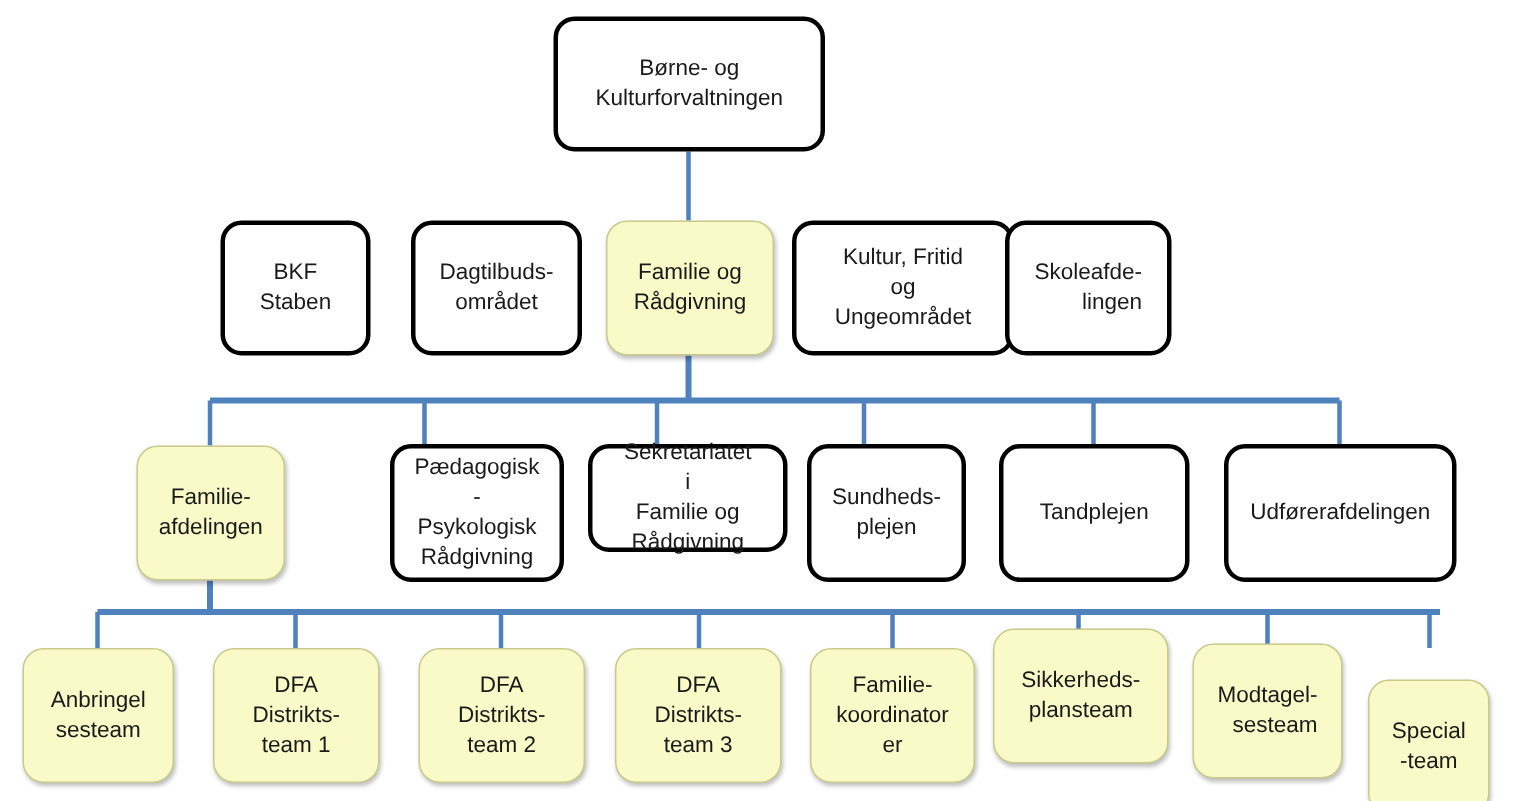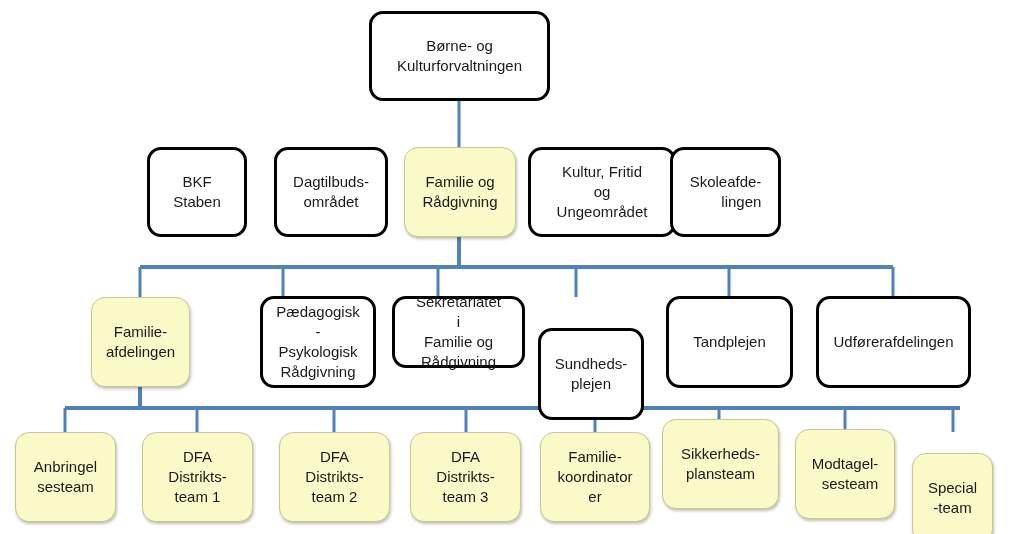--- a/index.html
+++ b/index.html
@@ -54,21 +54,21 @@
 lingen</div>
 
 <div class="node yellow" style="left:91px;top:297px;width:99px;height:90px;">Familie-
 afdelingen</div>
 <div class="node white" style="left:225px;top:296px;width:116px;height:92px;margin-left:35px;">Pædagogisk
 -Psykologisk
 Rådgivning</div>
 <div class="node white" style="left:392px;top:296px;width:133px;height:72px;">Sekretariatet i
 Familie og
 Rådgivning</div>
-<div class="node white" style="left:538px;top:296px;width:106px;height:92px;margin-top:32px;">Sundheds-
+<div class="node white" style="left:538px;top:296px;width:106px;height:92px;">Sundheds-
 plejen</div>
 <div class="node white" style="left:666px;top:296px;width:127px;height:92px;">Tandplejen</div>
 <div class="node white" style="left:816px;top:296px;width:155px;height:92px;">Udførerafdelingen</div>
 
 <div class="node yellow" style="left:15px;top:432px;width:101px;height:90px;">Anbringel
 sesteam</div>
 <div class="node yellow" style="left:142px;top:432px;width:111px;height:90px;">DFA
 Distrikts-
 team 1</div>
 <div class="node yellow" style="left:279px;top:432px;width:111px;height:90px;">DFA

